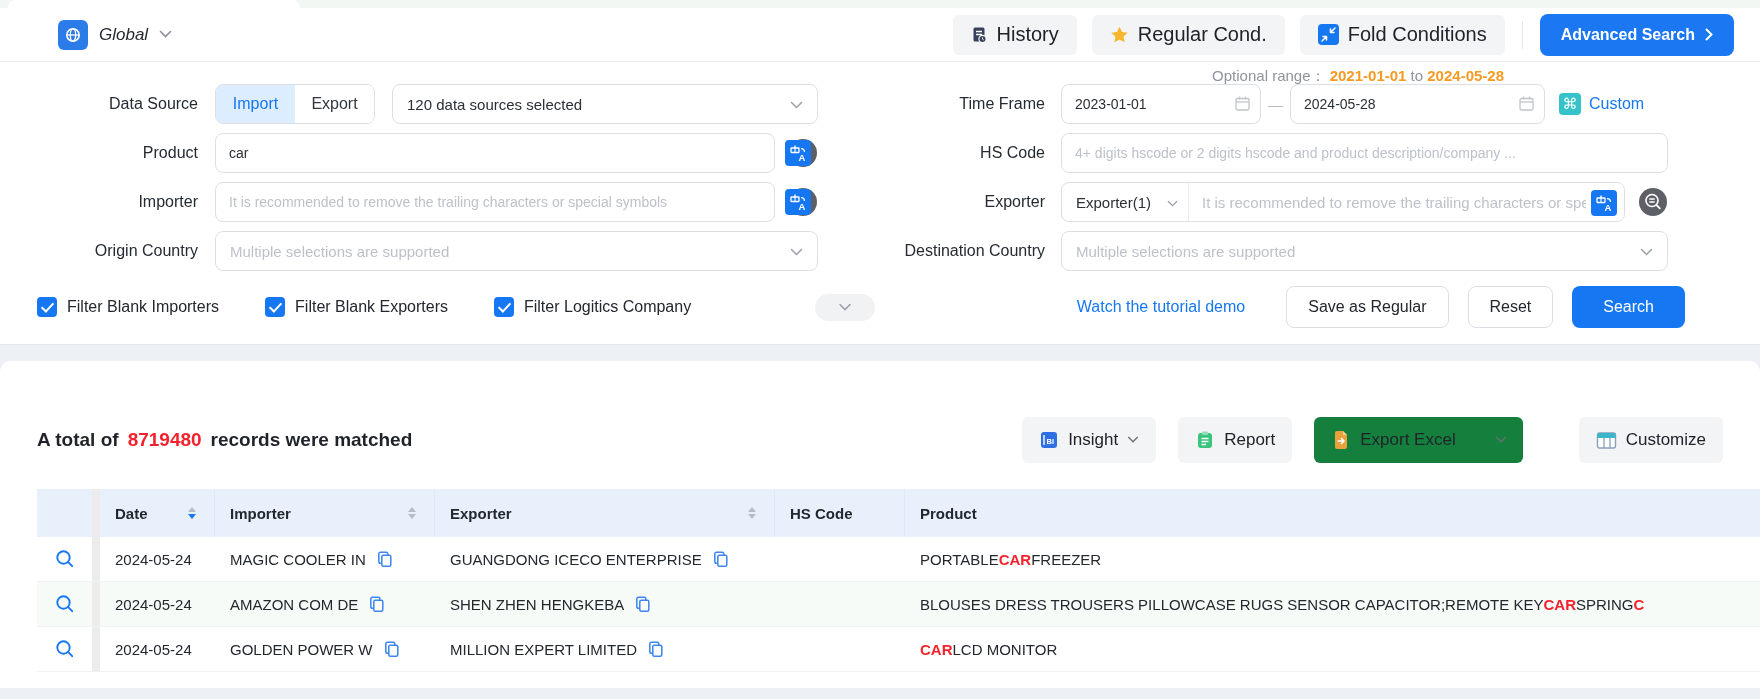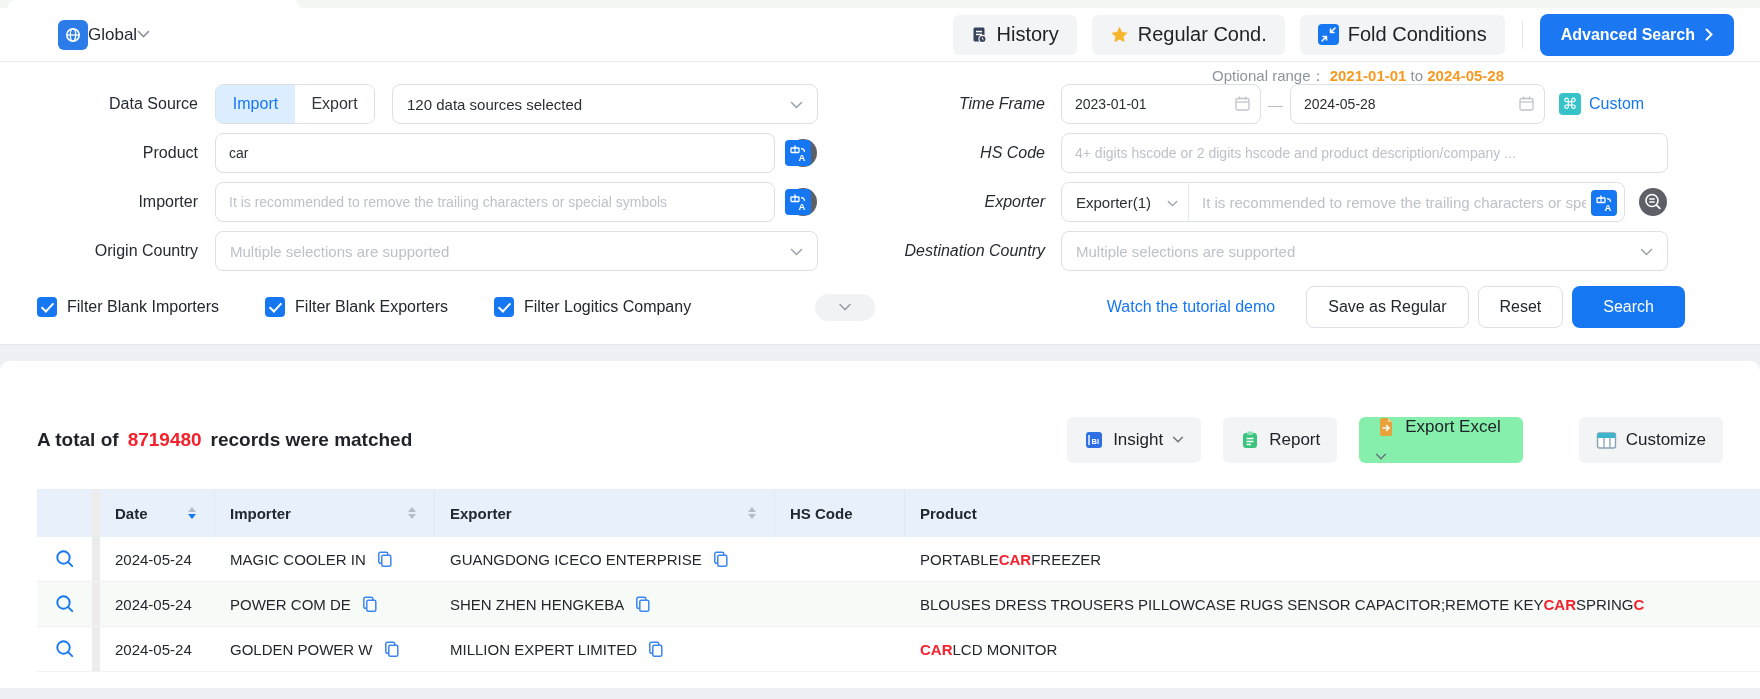--- a/index.html
+++ b/index.html
@@ -5,36 +5,36 @@
   * { box-sizing: border-box; margin: 0; padding: 0; }
   html,body { width:1760px; height:699px; overflow:hidden; }
   body { font-family:"Liberation Sans", sans-serif; background:#edf0f4; color:#23272e; }
 
   
   .strip { height:8px; background:#f2f7f3; position:relative; }
   .strip .tab { position:absolute; left:8px; top:0; width:292px; height:8px; background:#fff; border-radius:8px 8px 0 0; }
 
   
   .topbar { height:54px; background:#fff; display:flex; align-items:center; padding:0 26px 0 58px; border-bottom:1px solid #e9ecf0; }
-  .region { display:flex; align-items:center; gap:0; cursor:pointer; }
+  .region { display:flex; align-items:center; gap:11px; cursor:pointer;font-style:italic; }
   .region-icon { width:30px; height:30px; border-radius:6px; background:#2b7ce9; display:flex; align-items:center; justify-content:center; }
   .region-label { font-size:17px; color:#252b33; font-weight:500; }
   .topbar-actions { margin-left:auto; display:flex; align-items:center; gap:15px; }
   .tb-btn { height:40px; background:#f3f4f6; border:none; border-radius:6px; display:flex; align-items:center; gap:9px; padding:0 18px; font-size:20px; color:#20242a; font-family:inherit; cursor:pointer; }
   .tb-divider { width:1px; height:28px; background:#e3e6ea; margin:0 2px; }
   .adv-btn { height:42px; background:#1b77f2; border:none; border-radius:8px; display:flex; align-items:center; gap:10px; padding:0 21px; font-size:16px; font-weight:700; color:#fff; font-family:inherit; cursor:pointer; }
 
   
   .panel { background:#fff; position:relative; padding:22px 0 17px; border-bottom:1px solid #e4e7eb; }
   .optional { position:absolute; top:5px; left:1007px; width:497px; text-align:right; font-size:15px; color:#8f959e; }
   .optional b { color:#f59a23; font-weight:700; }
   .frow { display:flex; align-items:center; height:40px; margin-bottom:9px; }
   .lab-l { width:215px; text-align:right; padding-right:17px; font-size:16px; color:#252b33; }
   .fld-l { width:603px; display:flex; align-items:center; position:relative; }
-  .lab-r { width:243px; text-align:right; padding-right:16px; font-size:16px; color:#252b33;font-style:italic; }
+  .lab-r { width:243px; text-align:right; padding-right:16px; font-size:16px; color:#252b33; }
   .fld-r { width:607px; display:flex; align-items:center; position:relative; }
   .inp { width:100%; height:40px; border:1px solid #dcdfe4; border-radius:8px; padding:0 13px; font-size:14px; color:#2b3035; font-family:inherit; outline:none; background:#fff; }
   .inp::placeholder { color:#bdc1c9; }
   .inp.has-trans { padding-right:38px; }
   .seg { display:flex; border:1px solid #dcdfe4; border-radius:8px; overflow:hidden; height:40px; }
   .seg-btn { width:79px; display:flex; align-items:center; justify-content:center; font-size:16px; color:#32373e; background:#fff; border:none; font-family:inherit; cursor:pointer; }
   .seg-btn.active { background:#dbedff; color:#1677f2; }
   .sel { height:40px; border:1px solid #dcdfe4; border-radius:8px; background:#fff; display:flex; align-items:center; padding:0 14px; font-size:15px; cursor:pointer; }
   .sel .ph { color:#bdc1c9; }
   .sel .val { color:#2b3035; }
@@ -53,34 +53,34 @@
   .exp-sel .chev { margin-left:auto; }
   .exp-inp { flex:1; border:none; border-radius:0 8px 8px 0; height:38px; padding:0 38px 0 13px; font-size:15px; font-family:inherit; outline:none; color:#2b3035; }
   .exp-inp::placeholder { color:#bdc1c9; }
 
   .cbrow { display:flex; align-items:center; margin-top:16px; height:40px; padding-left:37px; padding-right:75px; }
   .cb-item { display:flex; align-items:center; margin-right:46px; cursor:pointer; }
   .cb-box { width:20px; height:20px; background:#1677f2; border-radius:4px; position:relative; }
   .cb-box::after { content:""; position:absolute; left:7px; top:3px; width:5px; height:10px; border-right:2px solid #fff; border-bottom:2px solid #fff; transform:rotate(43deg); }
   .cb-lab { font-size:16px; color:#23272e; margin-left:10px; }
   .fold-pill { width:60px; height:27px; border-radius:14px; background:#f1f2f4; border:none; display:flex; align-items:center; justify-content:center; margin-left:78px; cursor:pointer; }
-  .cb-actions { margin-left:auto; display:flex; align-items:center; gap:9px; }
+  .cb-actions { margin-left:auto; display:flex; align-items:center; gap:19px; }
   .tutorial { color:#1677f2; font-size:16px; margin-right:22px; cursor:pointer; }
   .ghost-btn { height:42px; background:#fff; border:1px solid #dcdfe4; border-radius:8px; padding:0 21px; font-size:16px; color:#23272e; font-family:inherit; cursor:pointer; }
   .search-btn { height:42px; background:#1677f2; border:none; border-radius:8px; padding:0 31px; font-size:16px; color:#fff; font-family:inherit; cursor:pointer; }
 
   
   .gapband { height:16px; }
   .results { background:#fff; border-radius:10px 10px 0 0; height:327px; }
   .res-head { display:flex; align-items:center; padding:56px 37px 26px; }
   .res-title { font-size:19px; font-weight:700; color:#1f2329; display:flex; align-items:center; }
   .res-count { color:#f5222d; padding:0 9px; }
   .res-tools { margin-left:auto; display:flex; align-items:center; gap:22px; }
   .tool-btn { height:46px; background:#f3f4f6; border:none; border-radius:6px; display:flex; align-items:center; gap:9px; padding:0 17px; font-size:17px; color:#20242a; font-family:inherit; cursor:pointer; }
-  .excel-group { display:flex; align-items:flex-start; background:#86efac; border-radius:6px; height:46px;flex-direction:column; }
+  .excel-group { display:flex; align-items:center; background:#15803d; border-radius:6px; height:46px; }
   .excel-main { display:flex; align-items:center; gap:9px; padding:0 22px 0 17px; font-size:17px; color:#20242a; cursor:pointer; }
   .excel-div { width:1px; background:#e0e2e6; margin:8px 0; }
   .excel-more { display:flex; align-items:center; padding:0 16px; cursor:pointer; }
   .customize { margin-left:34px; }
 
   
   .tbl { margin-left:37px; width:1723px; font-size:15px; }
   .thead { display:flex; height:48px; background:#e8f1fb; align-items:stretch; }
   .trow { display:flex; height:45px; border-bottom:1px solid #f0f2f5; background:#fff; }
   .trow.zebra { background:#f6fbf7; }
@@ -462,21 +462,21 @@
         <div class="trow zebra">
           <div class="c c0">
             <svg width="22" height="22" viewBox="0 0 22 22" fill="none">
               <circle cx="9.5" cy="9.5" r="6.2" stroke="#1677f2" stroke-width="1.9"></circle>
               <path d="M14.2 14.2l4 4" stroke="#1677f2" stroke-width="1.9" stroke-linecap="round"></path>
             </svg>
           </div>
           <div class="c cstrip"></div>
           <div class="c c1">2024-05-24</div>
           <div class="c c2">
-            <span class="cname">POWER COM DE</span>
+            <span class="cname">AMAZON COM DE</span>
             <span class="copy">
               <svg width="17" height="18" viewBox="0 0 17 18" fill="none">
                 <rect x="2.8" y="2.3" width="9" height="11" rx="1.5" stroke="#3b86f0" stroke-width="1.5"></rect>
                 <rect x="5.8" y="5.3" width="9" height="11" rx="1.5" fill="#fff" stroke="#3b86f0" stroke-width="1.5"></rect>
               </svg>
             </span>
           </div>
           <div class="c c3">
             <span class="cname">SHEN ZHEN HENGKEBA</span>
             <span class="copy">

